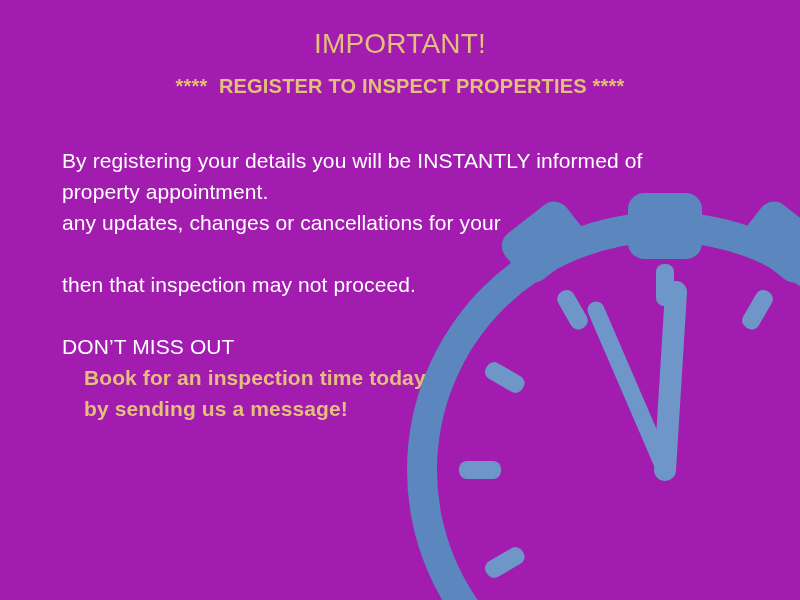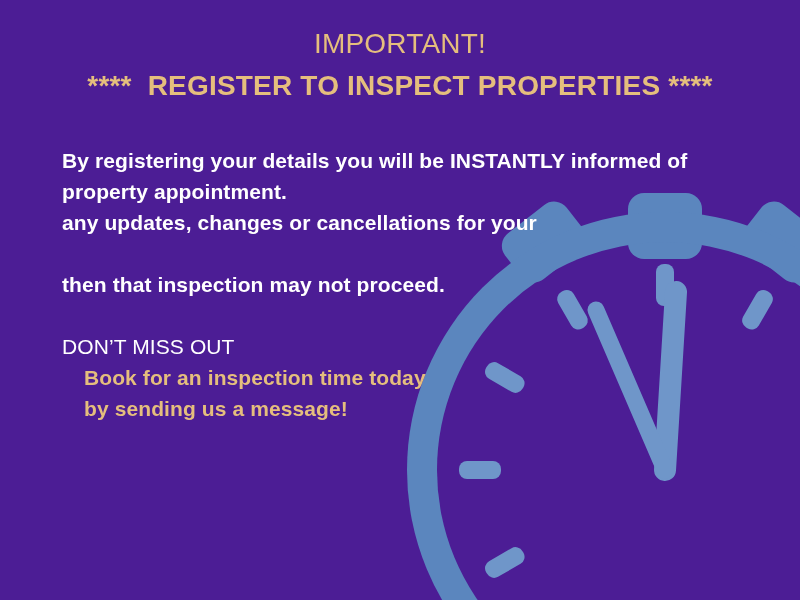--- a/index.html
+++ b/index.html
@@ -11,21 +11,21 @@
     width: 800px;
     height: 600px;
     overflow: hidden;
     font-family: "Liberation Sans", sans-serif;
   }
 
   #slide {
     position: relative;
     width: 800px;
     height: 600px;
-    background: #4c1d95;
+    background: #a21caf;
     overflow: hidden;
   }
 
   
   #clock-art {
     position: absolute;
     left: 0;
     top: 0;
     width: 800px;
     height: 600px;
@@ -50,39 +50,39 @@
   }
   .heading-line-1 {
     color: #E5BE7D;
     font-size: 28px;
     font-weight: 400;
     line-height: 36px;
     letter-spacing: 0.2px;
   }
   .heading-line-2 {
     color: #E5BE7D;
-    font-size: 28px;
+    font-size: 20px;
     font-weight: 700;
     line-height: 36px;
     letter-spacing: 0.2px;
     margin-top: 6px;
     white-space: pre;
     text-align: center;
   }
 
   .body-block {
     position: absolute;
     left: 62px;
     top: 145px;
     width: 660px;
   }
   .para {
     color: #FFFFFF;
     font-size: 21px;
-    font-weight: 700;
+    font-weight: 400;
     line-height: 31px;
     letter-spacing: 0.1px;
   }
   .para-gap-1 { height: 31px; }
   .para-gap-2 { height: 31px; }
 
   .cta-white {
     color: #FFFFFF;
     font-size: 21px;
     font-weight: 400;

